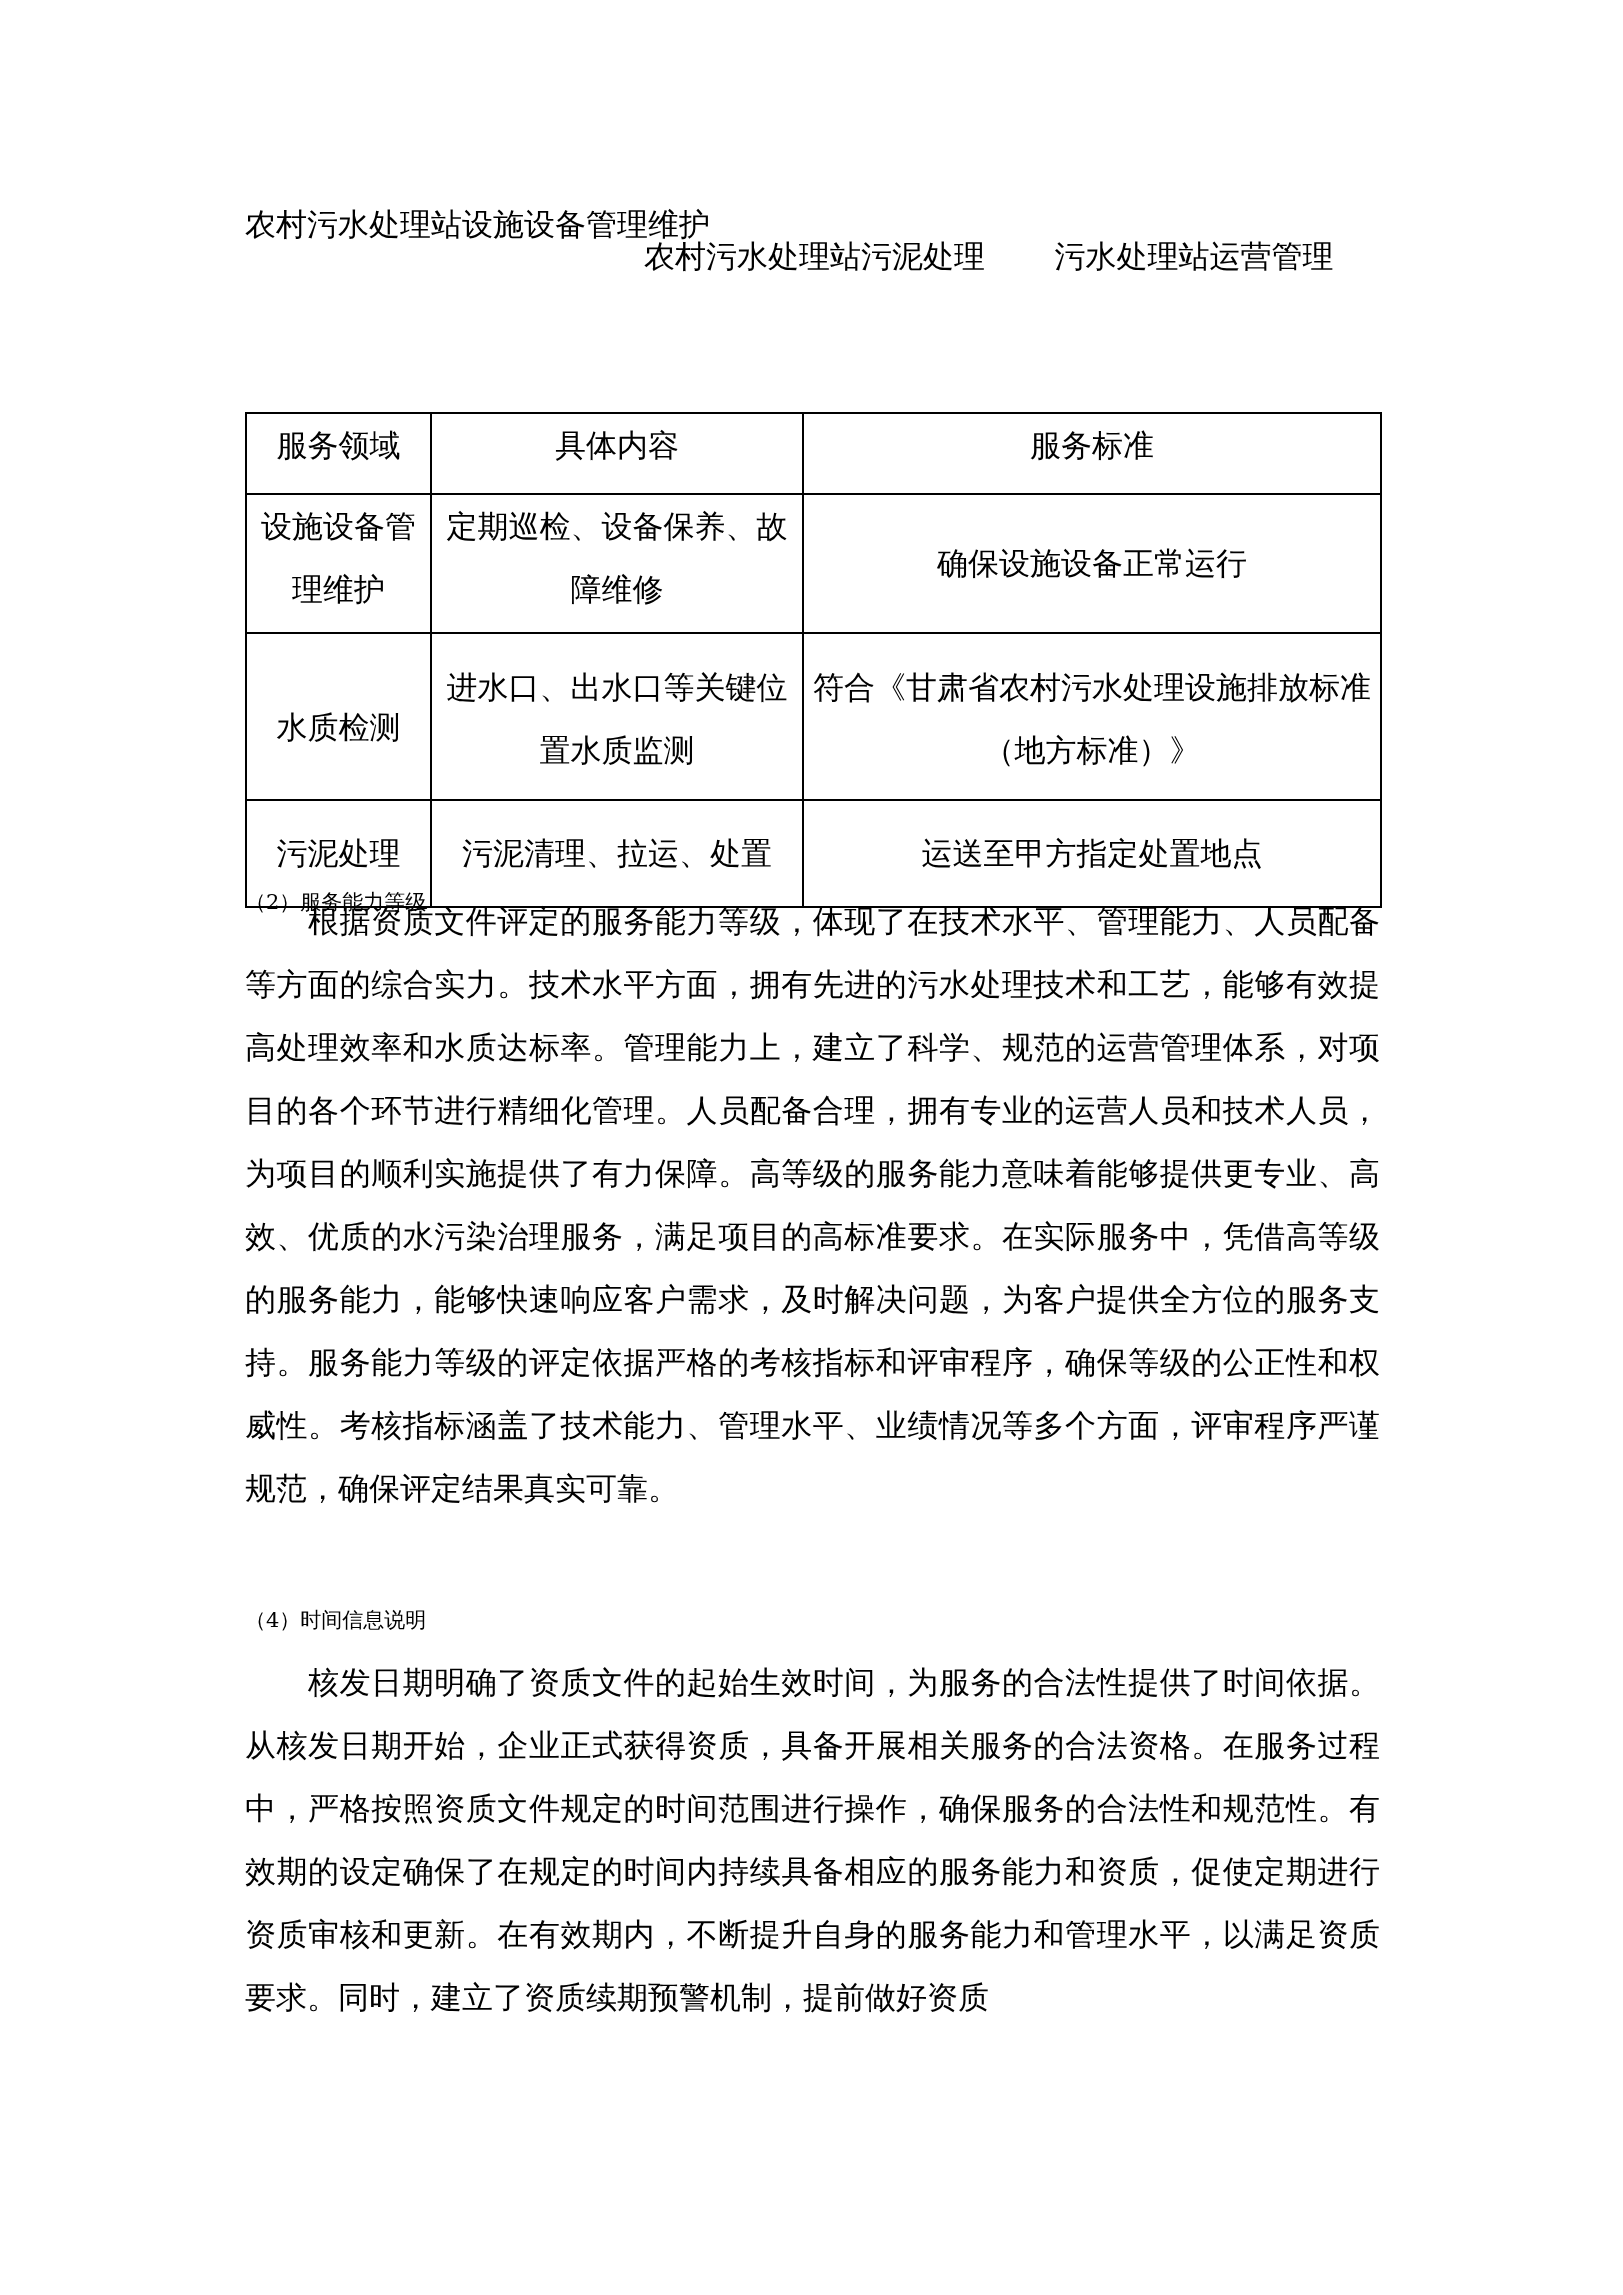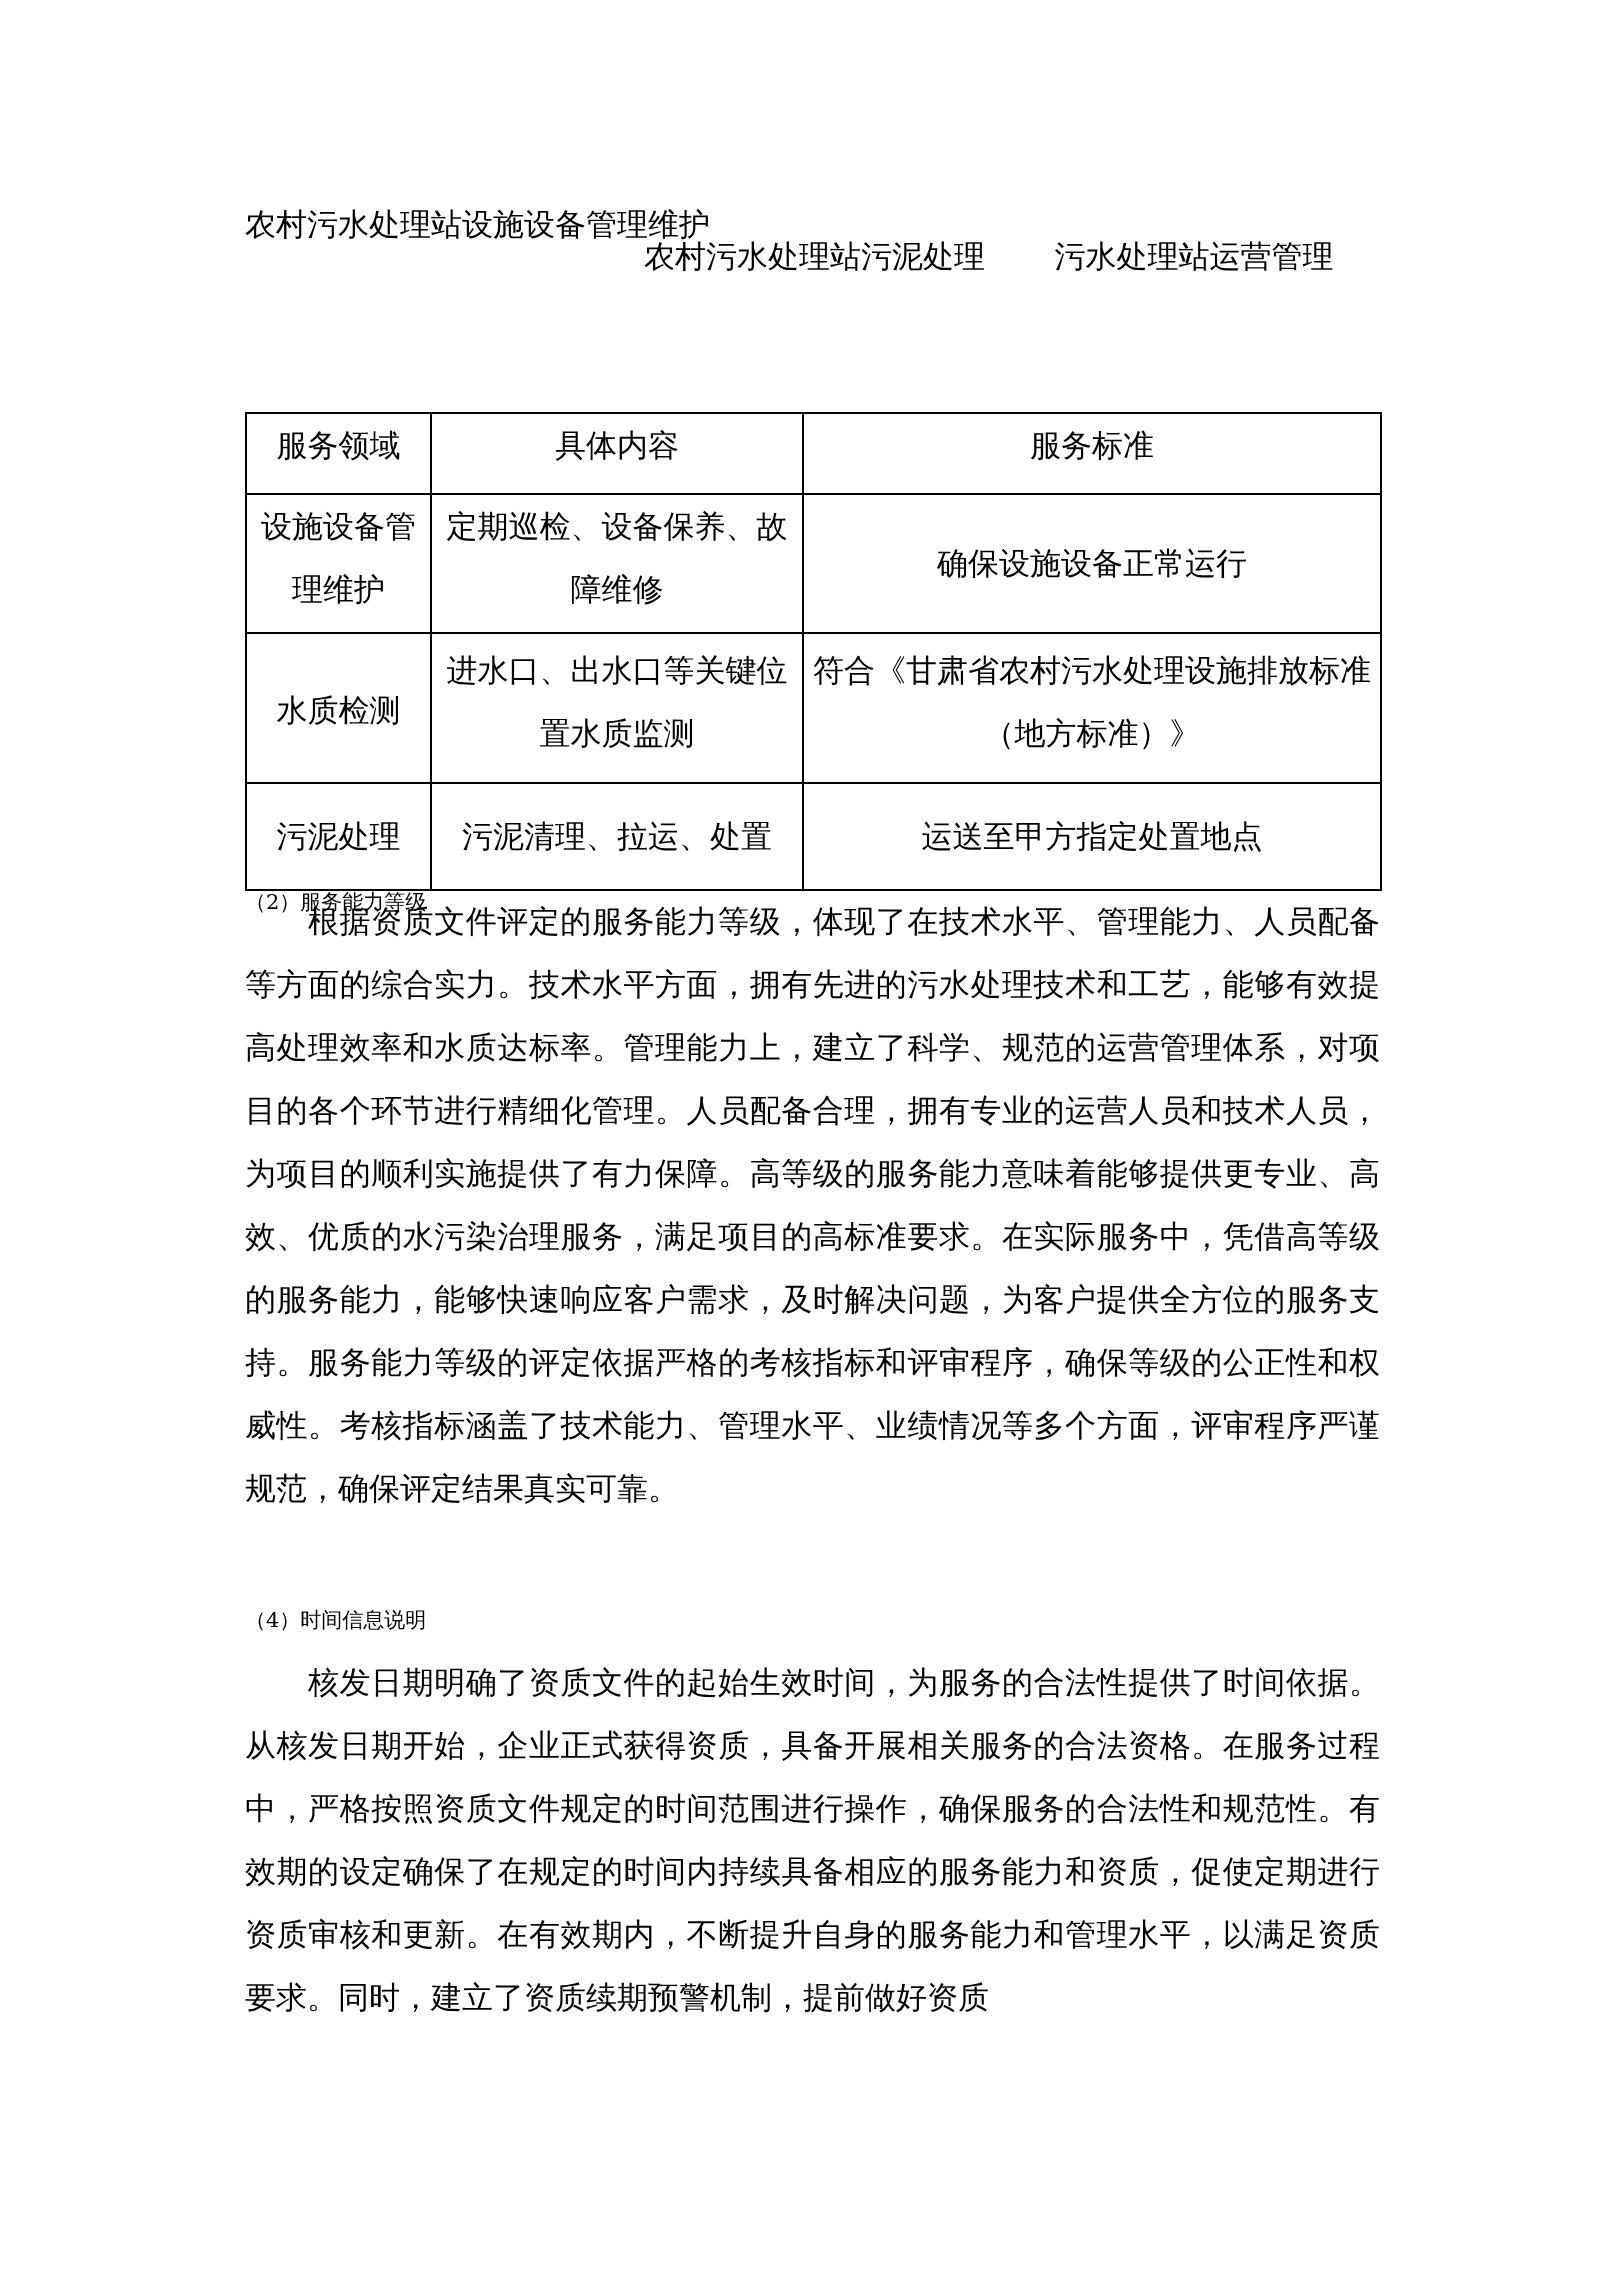--- a/index.html
+++ b/index.html
@@ -28,21 +28,21 @@
     border: 2.6px solid #000;
     text-align: center; vertical-align: top;
     line-height: 63px; padding: 0 1.3px;
     word-break: break-all;
   }
   table.svc col.c1 { width: 185px; }
   table.svc col.c2 { width: 372px; }
   table.svc col.c3 { width: 578px; }
   tr.r1 td { height: 79px; }
   tr.r2 td { height: 137px; }
-  tr.r3 td { height: 143px; padding-top: 5px; }
+  tr.r3 td { height: 143px; padding-top: 22px; }
   tr.r4 td { height: 84px; padding-top: 21px; }
   td.mid { vertical-align: middle !important; }
 
   .body-text {
     position: absolute; left: 245px; width: 1135px;
     font-size: 31px; line-height: 63px;
     text-align: justify; text-justify: inter-character;
   }
   .heading { position: absolute; left: 245px; font-size: 21px; line-height: 39px; white-space: nowrap; }
   #heading-2 { top: 883px; }

